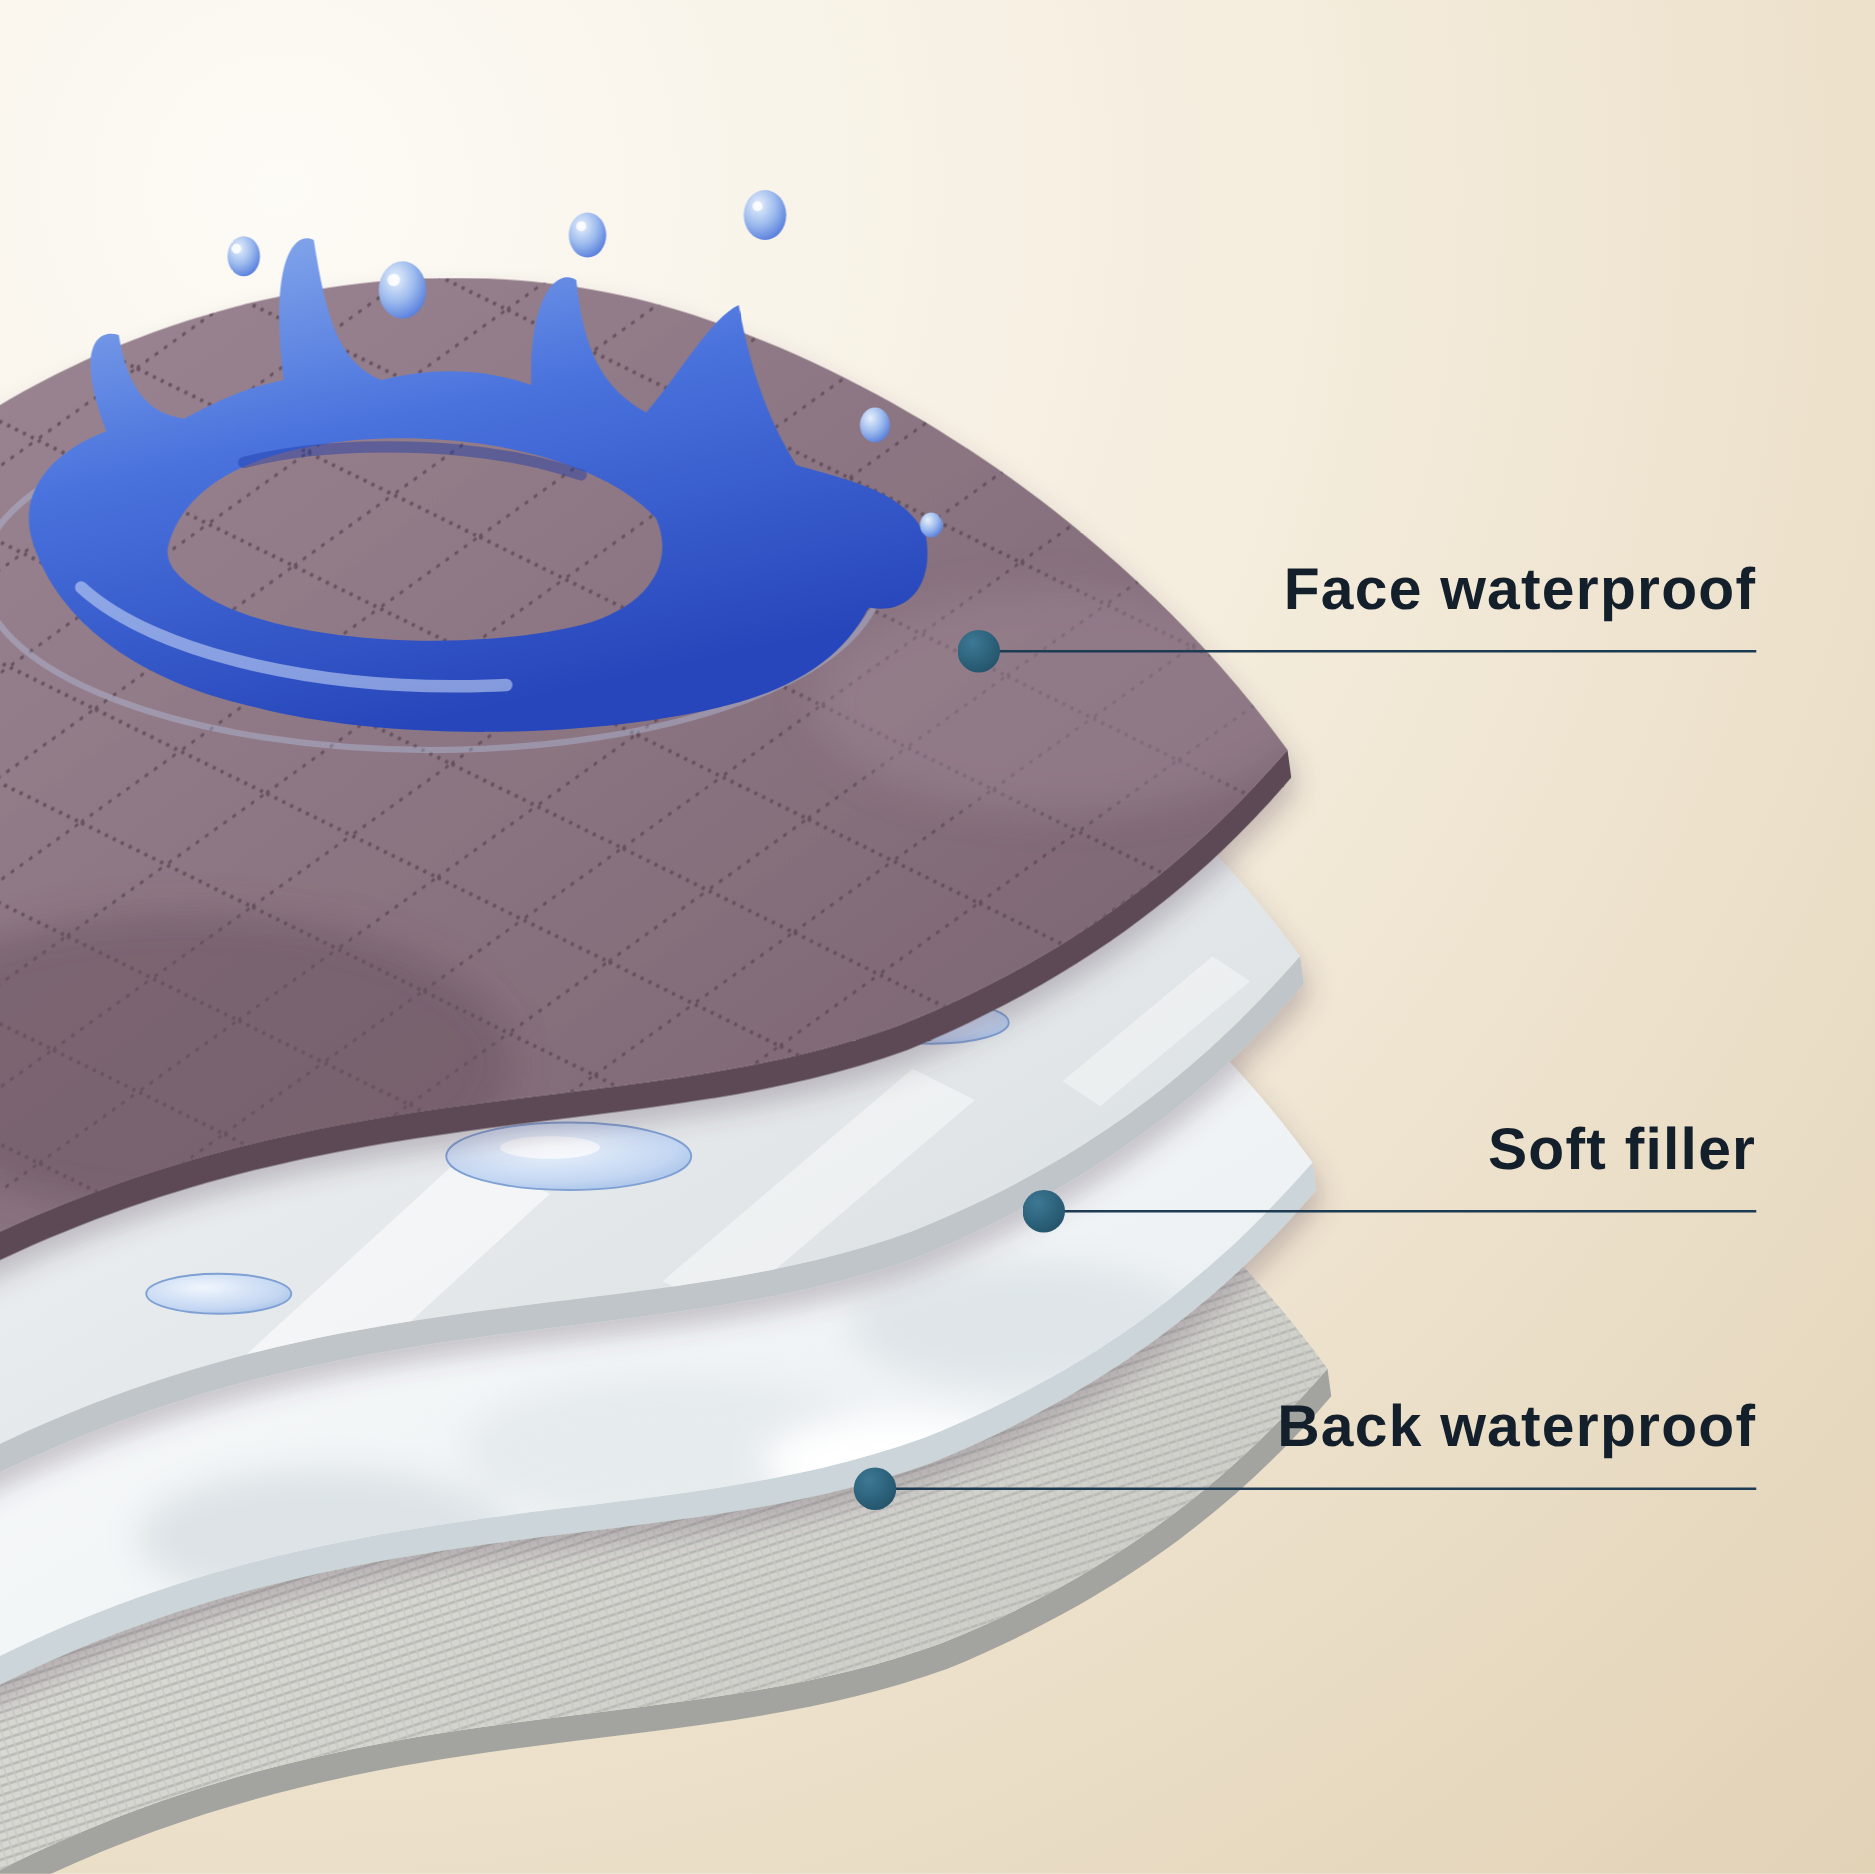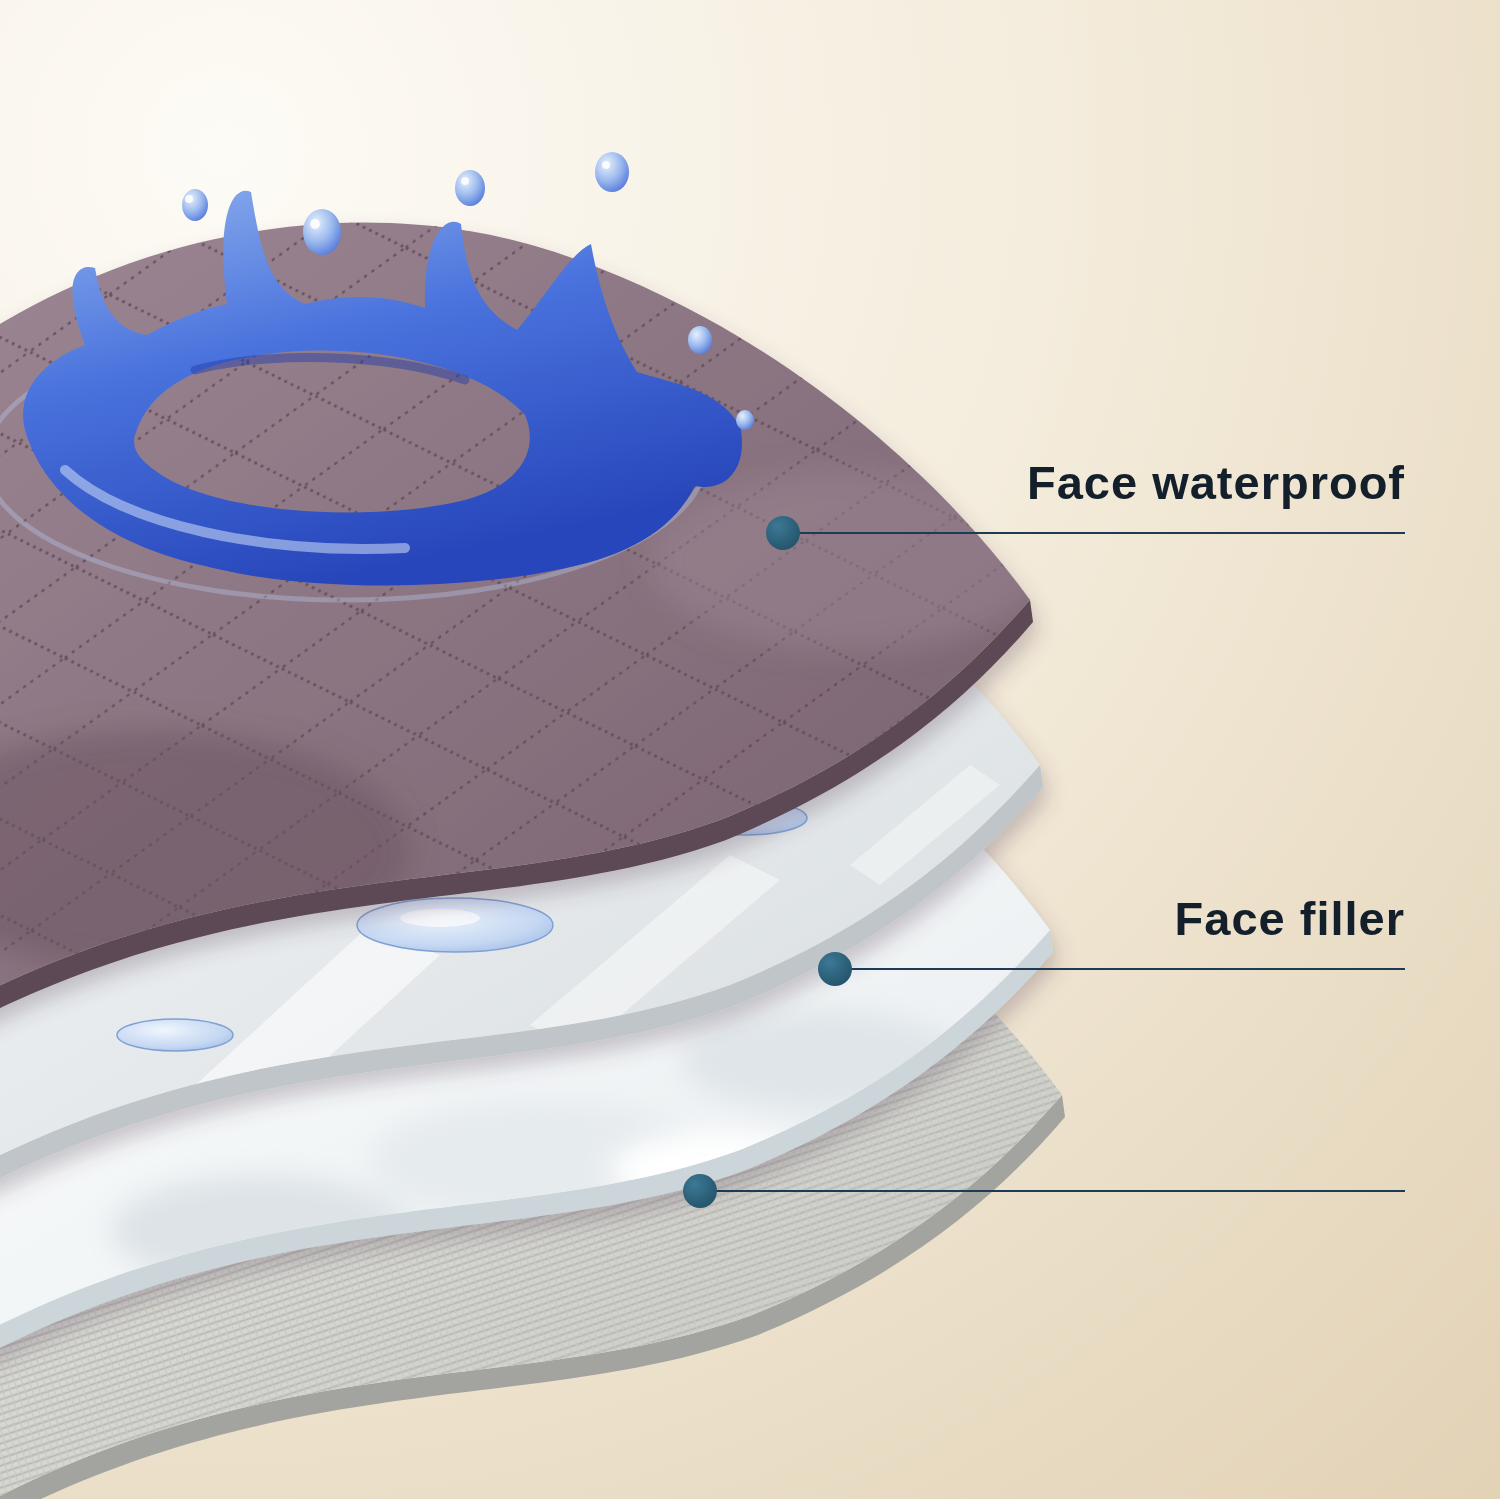--- a/index.html
+++ b/index.html
@@ -23,21 +23,21 @@
     letter-spacing:1px;
     color:#131f2b;
     white-space:nowrap;
   }
   .callout .dot{
     position:absolute;
     left:-17px;bottom:-18px;
     width:34px;height:34px;border-radius:50%;
     background:radial-gradient(circle at 35% 30%, #3d7894 0%, #2b5f78 55%, #1f4a60 100%);
   }
-  .co-face  {left:783px; top:443px; width:622px; height:77px;margin-top:12px;}
+  .co-face  {left:783px; top:443px; width:622px; height:77px;}
   .co-tpu   {left:852px; top:671px; width:553px; height:77px;}
   .co-filler{left:835px; top:891px; width:570px; height:77px;}
   .co-back  {left:700px; top:1113px;width:705px; height:77px;}
 </style>
 </head>
 <body>
 
 <div class="stage">
 
   <svg class="layers-svg" width="1500" height="1499" viewBox="0 0 1500 1499">
@@ -211,21 +211,22 @@
     </g>
   </svg>
 
   <div class="callout co-face">
     <span class="label">Face waterproof</span>
     <span class="dot"></span>
   </div>
 
 
   <div class="callout co-filler">
-    <span class="label">Face filler</span>
+    <span class="label">Soft filler</span>
     <span class="dot"></span>
   </div>
 
   <div class="callout co-back">
+    <span class="label">Back waterproof</span>
     <span class="dot"></span>
   </div>
 
 </div>
 
 </body></html>

